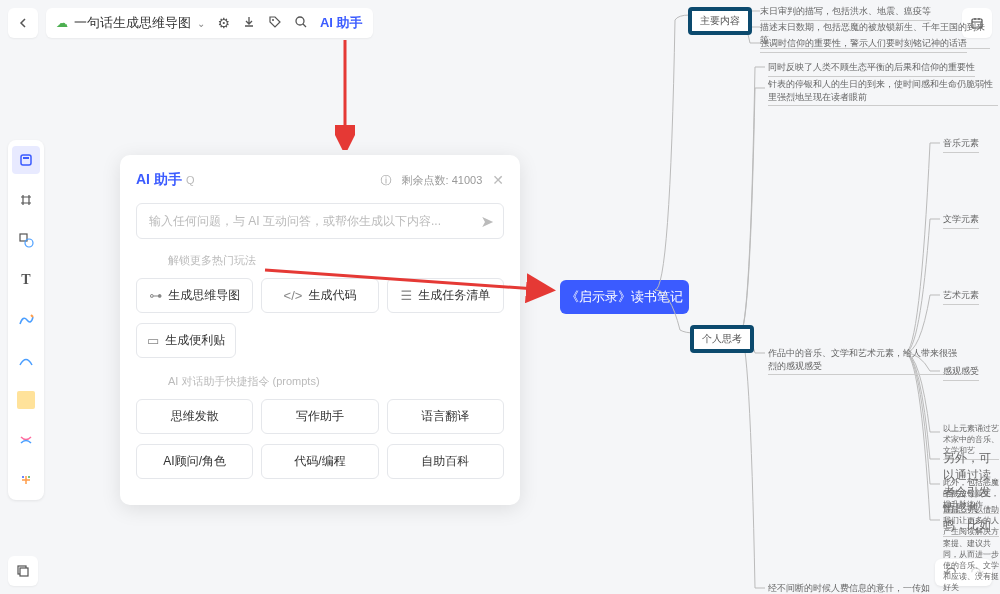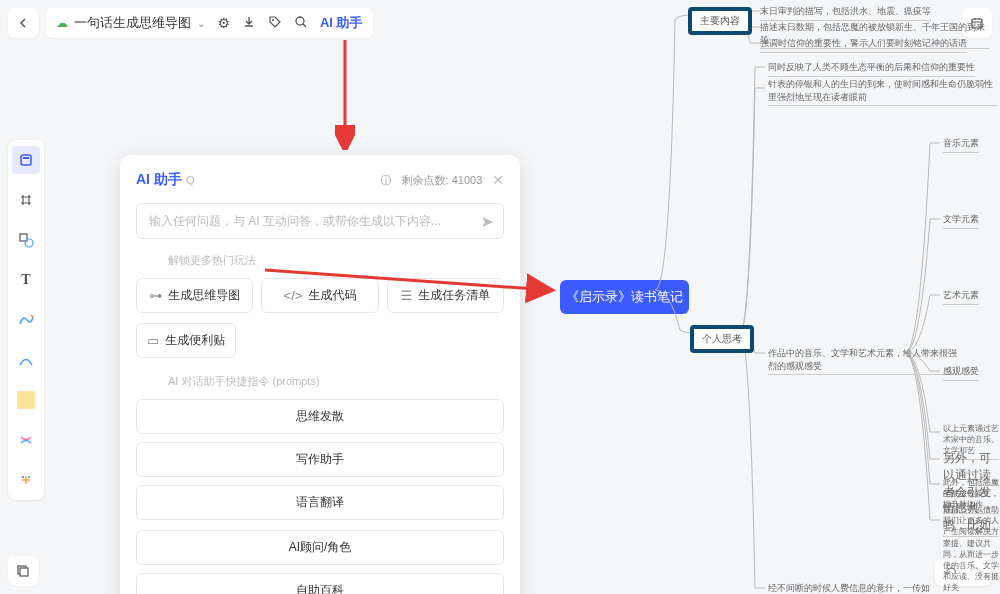--- a/index.html
+++ b/index.html
@@ -43,21 +43,21 @@
     .ai-input-wrap { position: relative; margin-bottom: 14px; }
     .ai-input { width: 100%; border: 1px solid #e5e7eb; border-radius: 6px; padding: 10px 40px 10px 12px; font-size: 12px; color: #333; outline: none; }
     .ai-input::placeholder { color: #bbb; }
     .ai-send { position: absolute; right: 10px; top: 50%; transform: translateY(-50%); color: #bbb; font-size: 16px; cursor: pointer; }
     .ai-section-label { font-size: 11px; color: #bbb; margin-bottom: 10px; margin-left: 32px; }
     .ai-grid3 { display: flex; gap: 8px; margin-bottom: 10px; }
     .ai-grid3 .chip { flex: 1; }
     .chip { border: 1px solid #e5e7eb; border-radius: 6px; padding: 8px 10px; font-size: 12px; color: #333; display: flex; align-items: center; gap: 6px; cursor: pointer; background: #fff; justify-content: center; }
     .chip-icon { color: #888; font-size: 13px; }
     .chip-single { display: inline-flex; margin-bottom: 16px; }
-    .ai-grid3b { display: flex; gap: 8px; margin-bottom: 10px; flex-direction: column; }
+    .ai-grid3b { display: flex; gap: 8px; margin-bottom: 10px; }
     .ai-grid3b .chip { flex: 1; }
     
     
     .arrow1 { position: absolute; left: 335px; top: 35px; width: 20px; height: 115px; pointer-events: none; }
     .arrow2 { position: absolute; left: 260px; top: 255px; width: 300px; height: 50px; pointer-events: none; }
     
     
     .root-node { position: absolute; left: 560px; top: 280px; background: #3b5bff; color: #fff; padding: 8px 6px; border-radius: 6px; font-size: 13px; font-weight: 500; }
     
     
@@ -218,20 +218,23 @@
       </div>
     <div class="chip">
         <span>语言翻译</span>
       </div>
   </div>
   <div class="ai-grid3b">
     <div class="chip">
         <span>AI顾问/角色</span>
       </div>
     <div class="chip">
+        <span>代码/编程</span>
+      </div>
+    <div class="chip">
         <span>自助百科</span>
       </div>
   </div>
 </div>
 
 <svg class="arrow1">
     <defs>
       <marker id="ah1" markerWidth="10" markerHeight="10" refX="5" refY="5" orient="auto">
         <path d="M0 0 L10 5 L0 10 z" fill="#e53935"></path>
       </marker>

